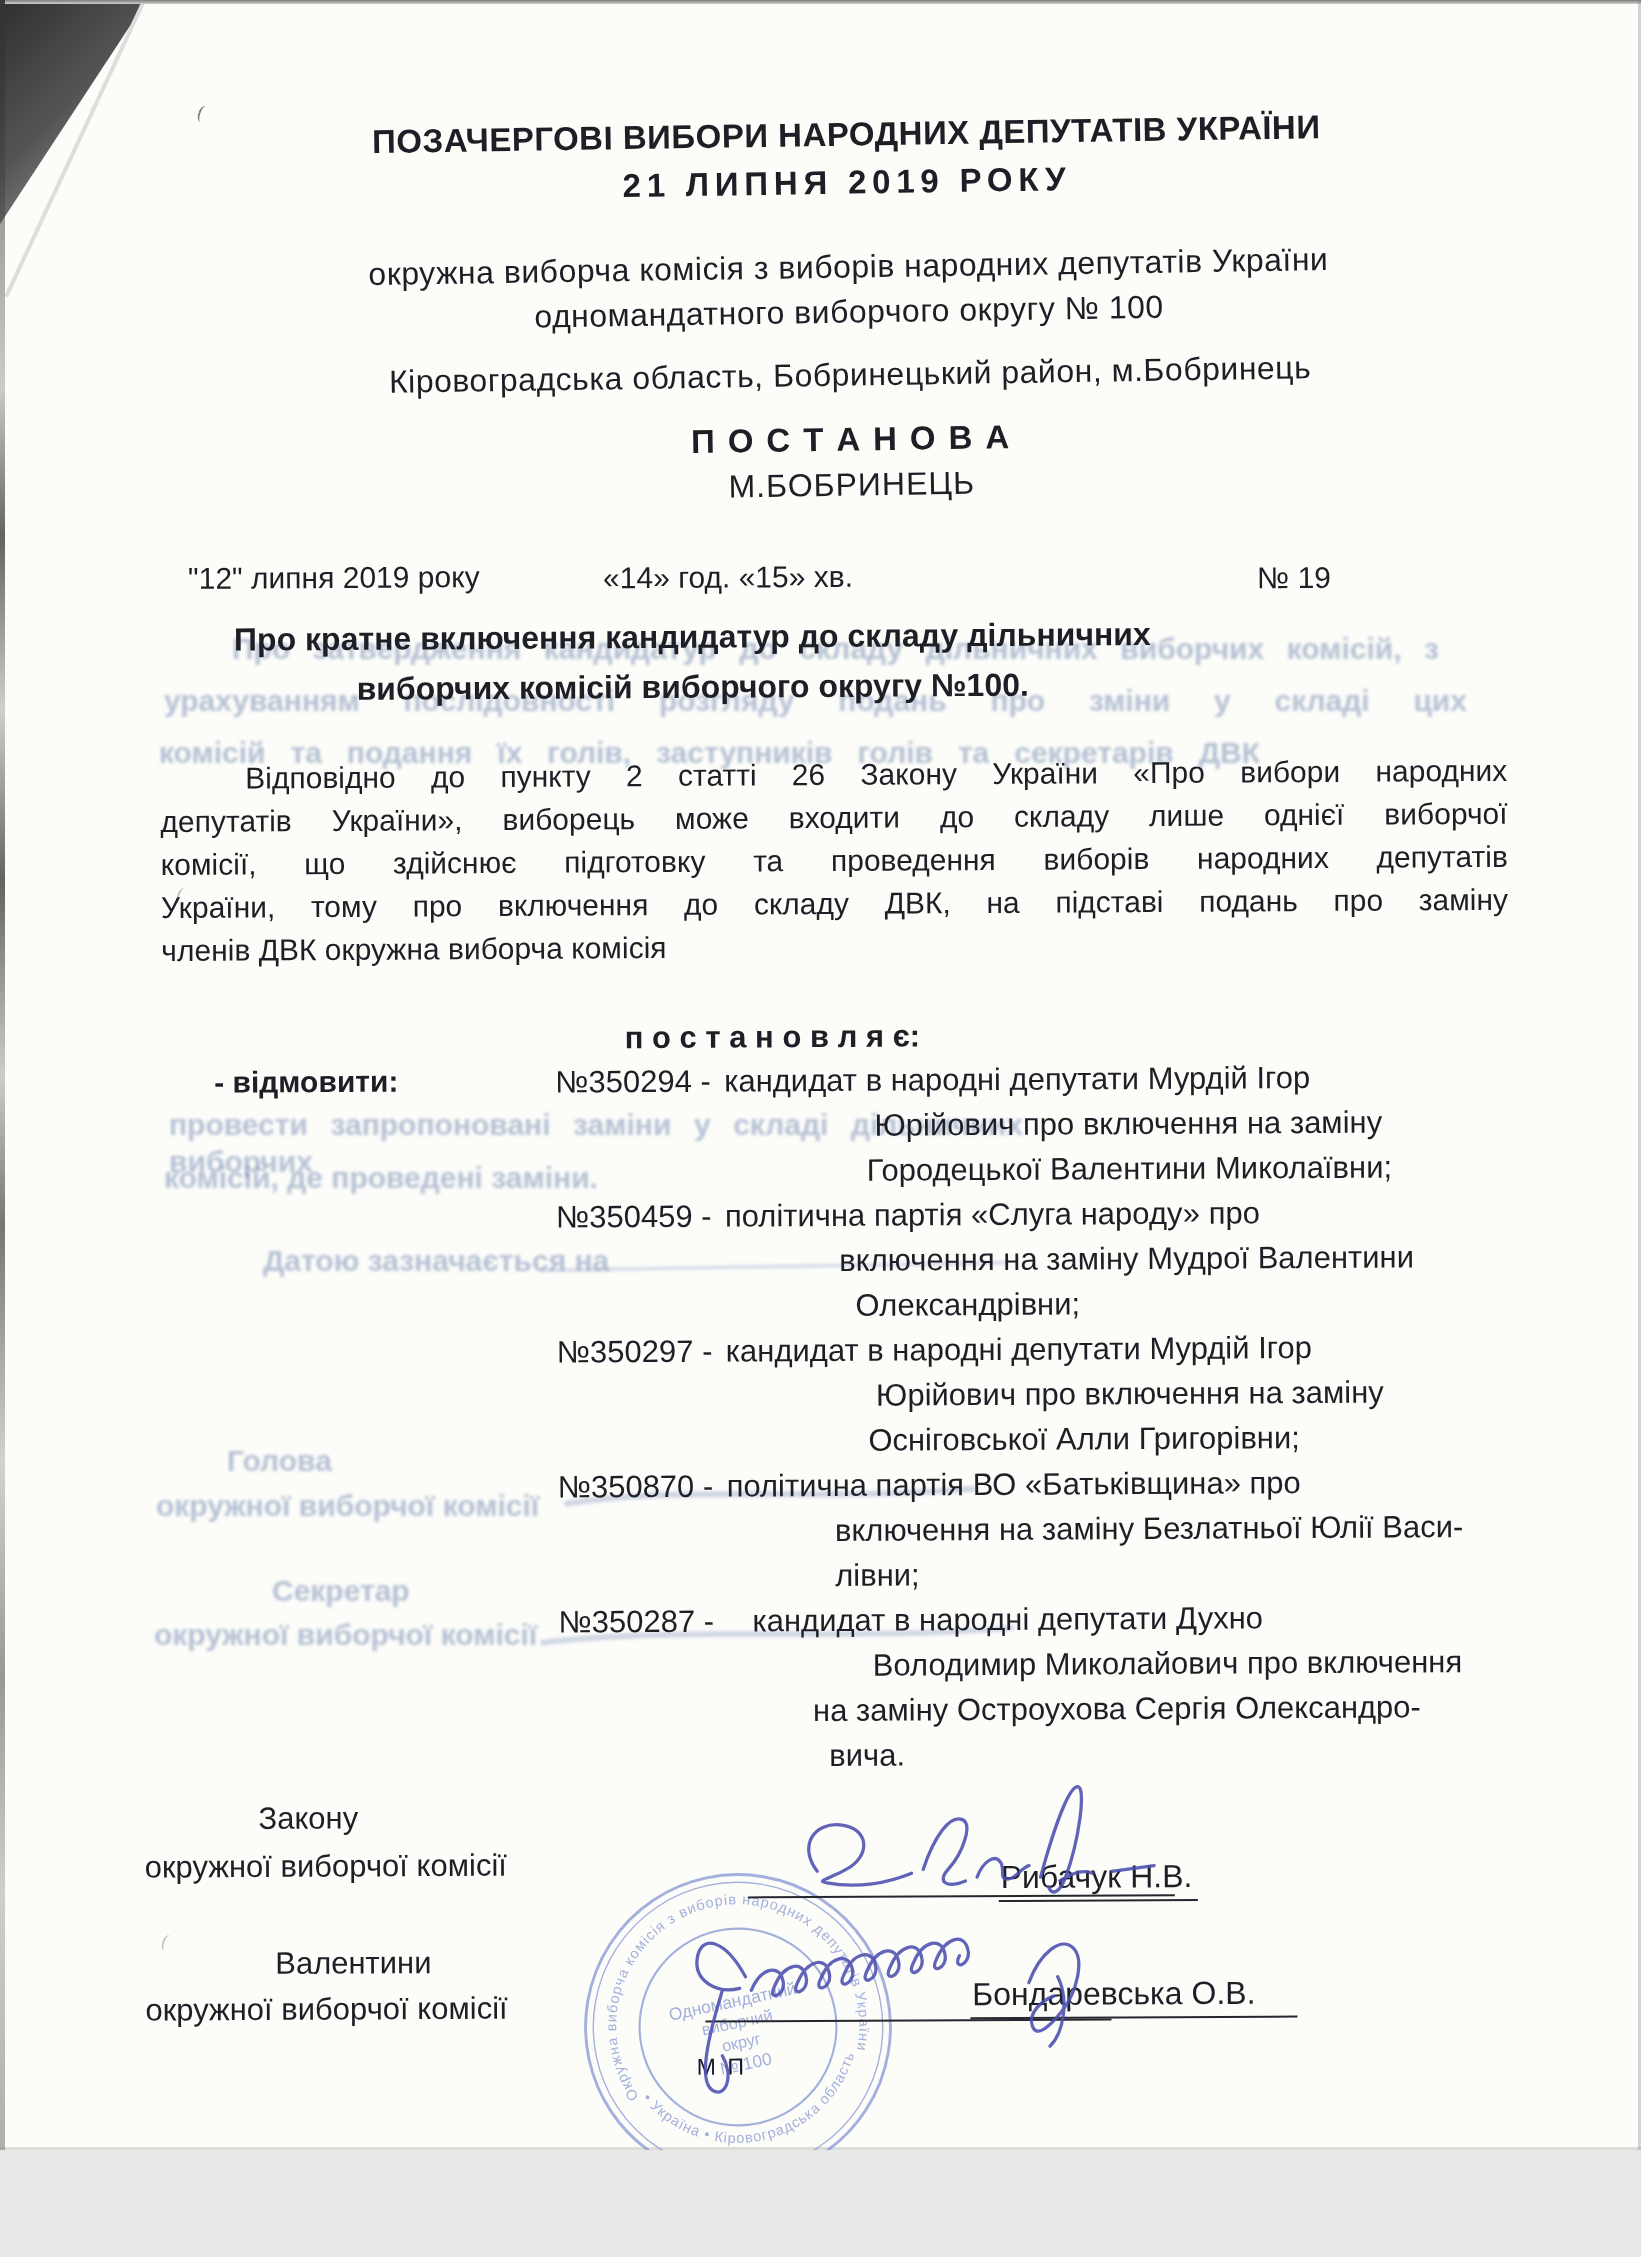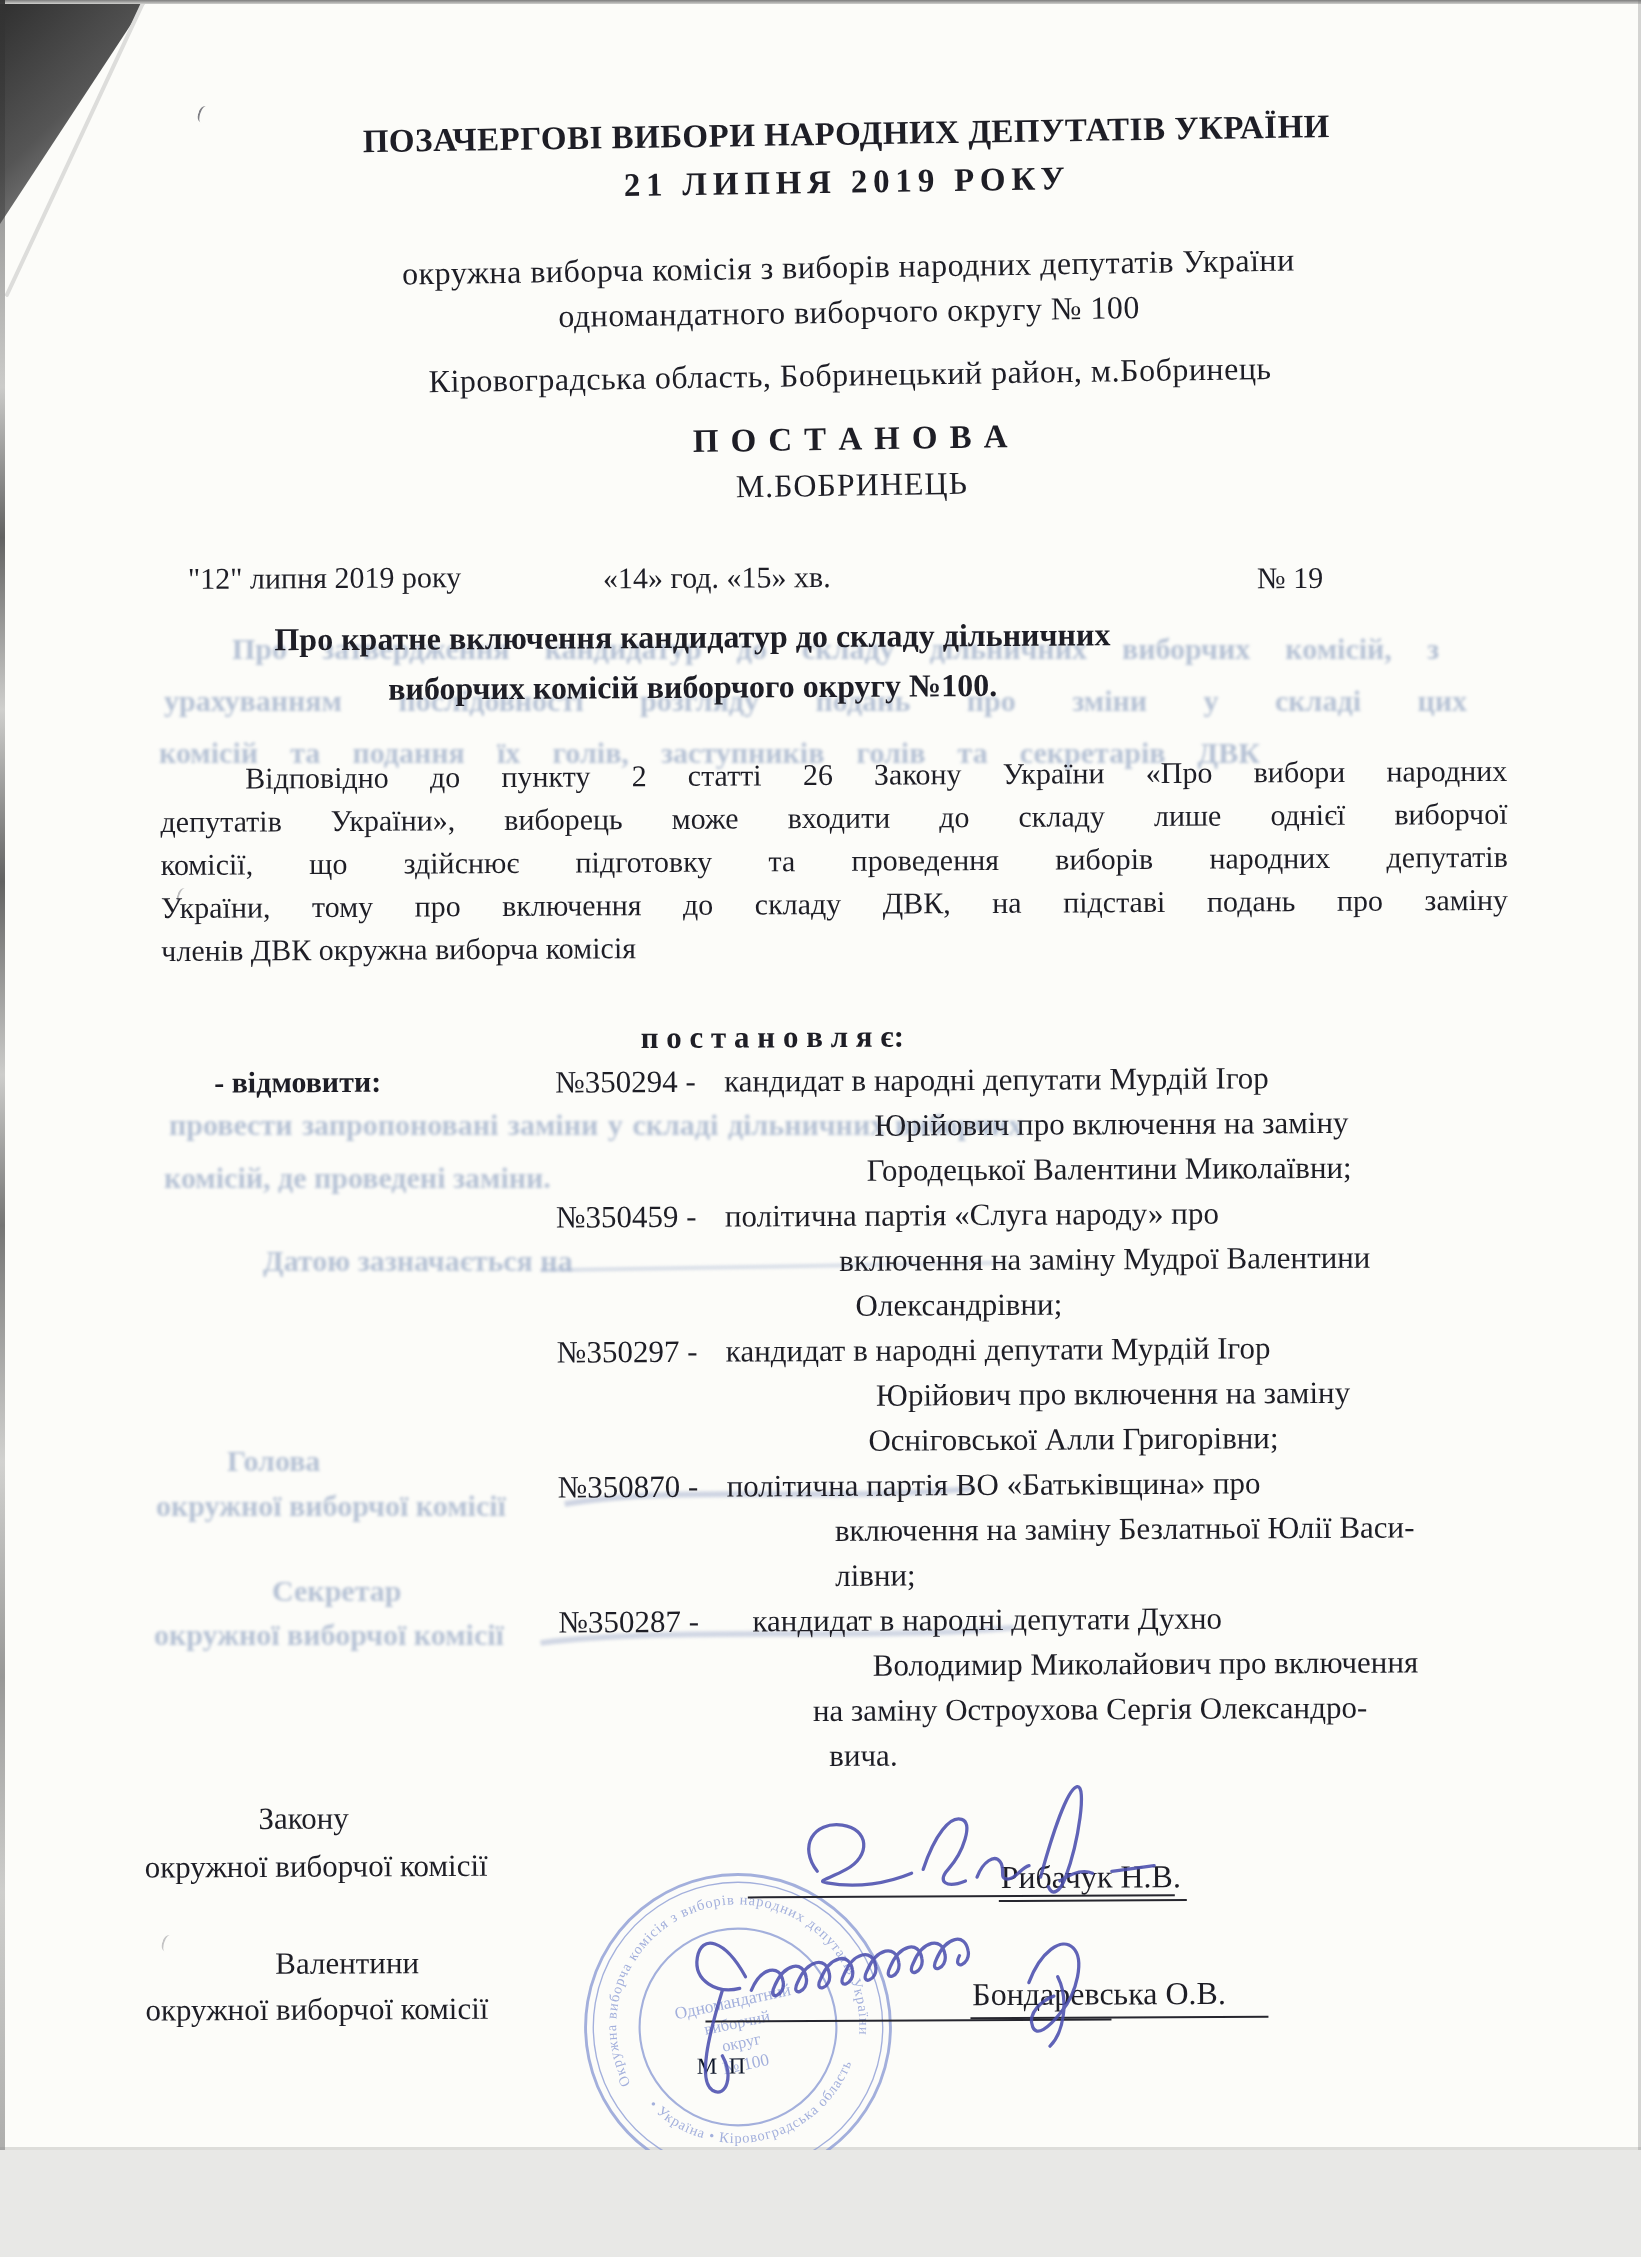--- a/index.html
+++ b/index.html
@@ -1,19 +1,19 @@
 <!DOCTYPE html>
 <html><head>
 <meta charset="utf-8">
 <style>
   html,body{margin:0;padding:0;background:#e8e8e6;}
   .page{
     position:relative; width:1641px; height:2150px; margin:0 auto;
     background:#fcfcf9; overflow:hidden;
-    font-family:Liberation Serif, serif;
+    font-family:Liberation Sans, sans-serif;
     color:#1e1e26;
   }
   .abs{position:absolute;}
   .ctr{text-align:center;}
   
   .corner-tl{left:0;top:0;width:154px;height:232px;
     background:linear-gradient(135deg,#2f2f2f 0%,#555 45%,#8a8a8a 75%);
     clip-path:polygon(0 0,147px 0,0 224px);}
   .crease{left:145px;top:-5.8px;width:3.9px;height:333px;background:#dddddb;
     transform:rotate(25deg);transform-origin:top left;border-radius:1.9px;}

